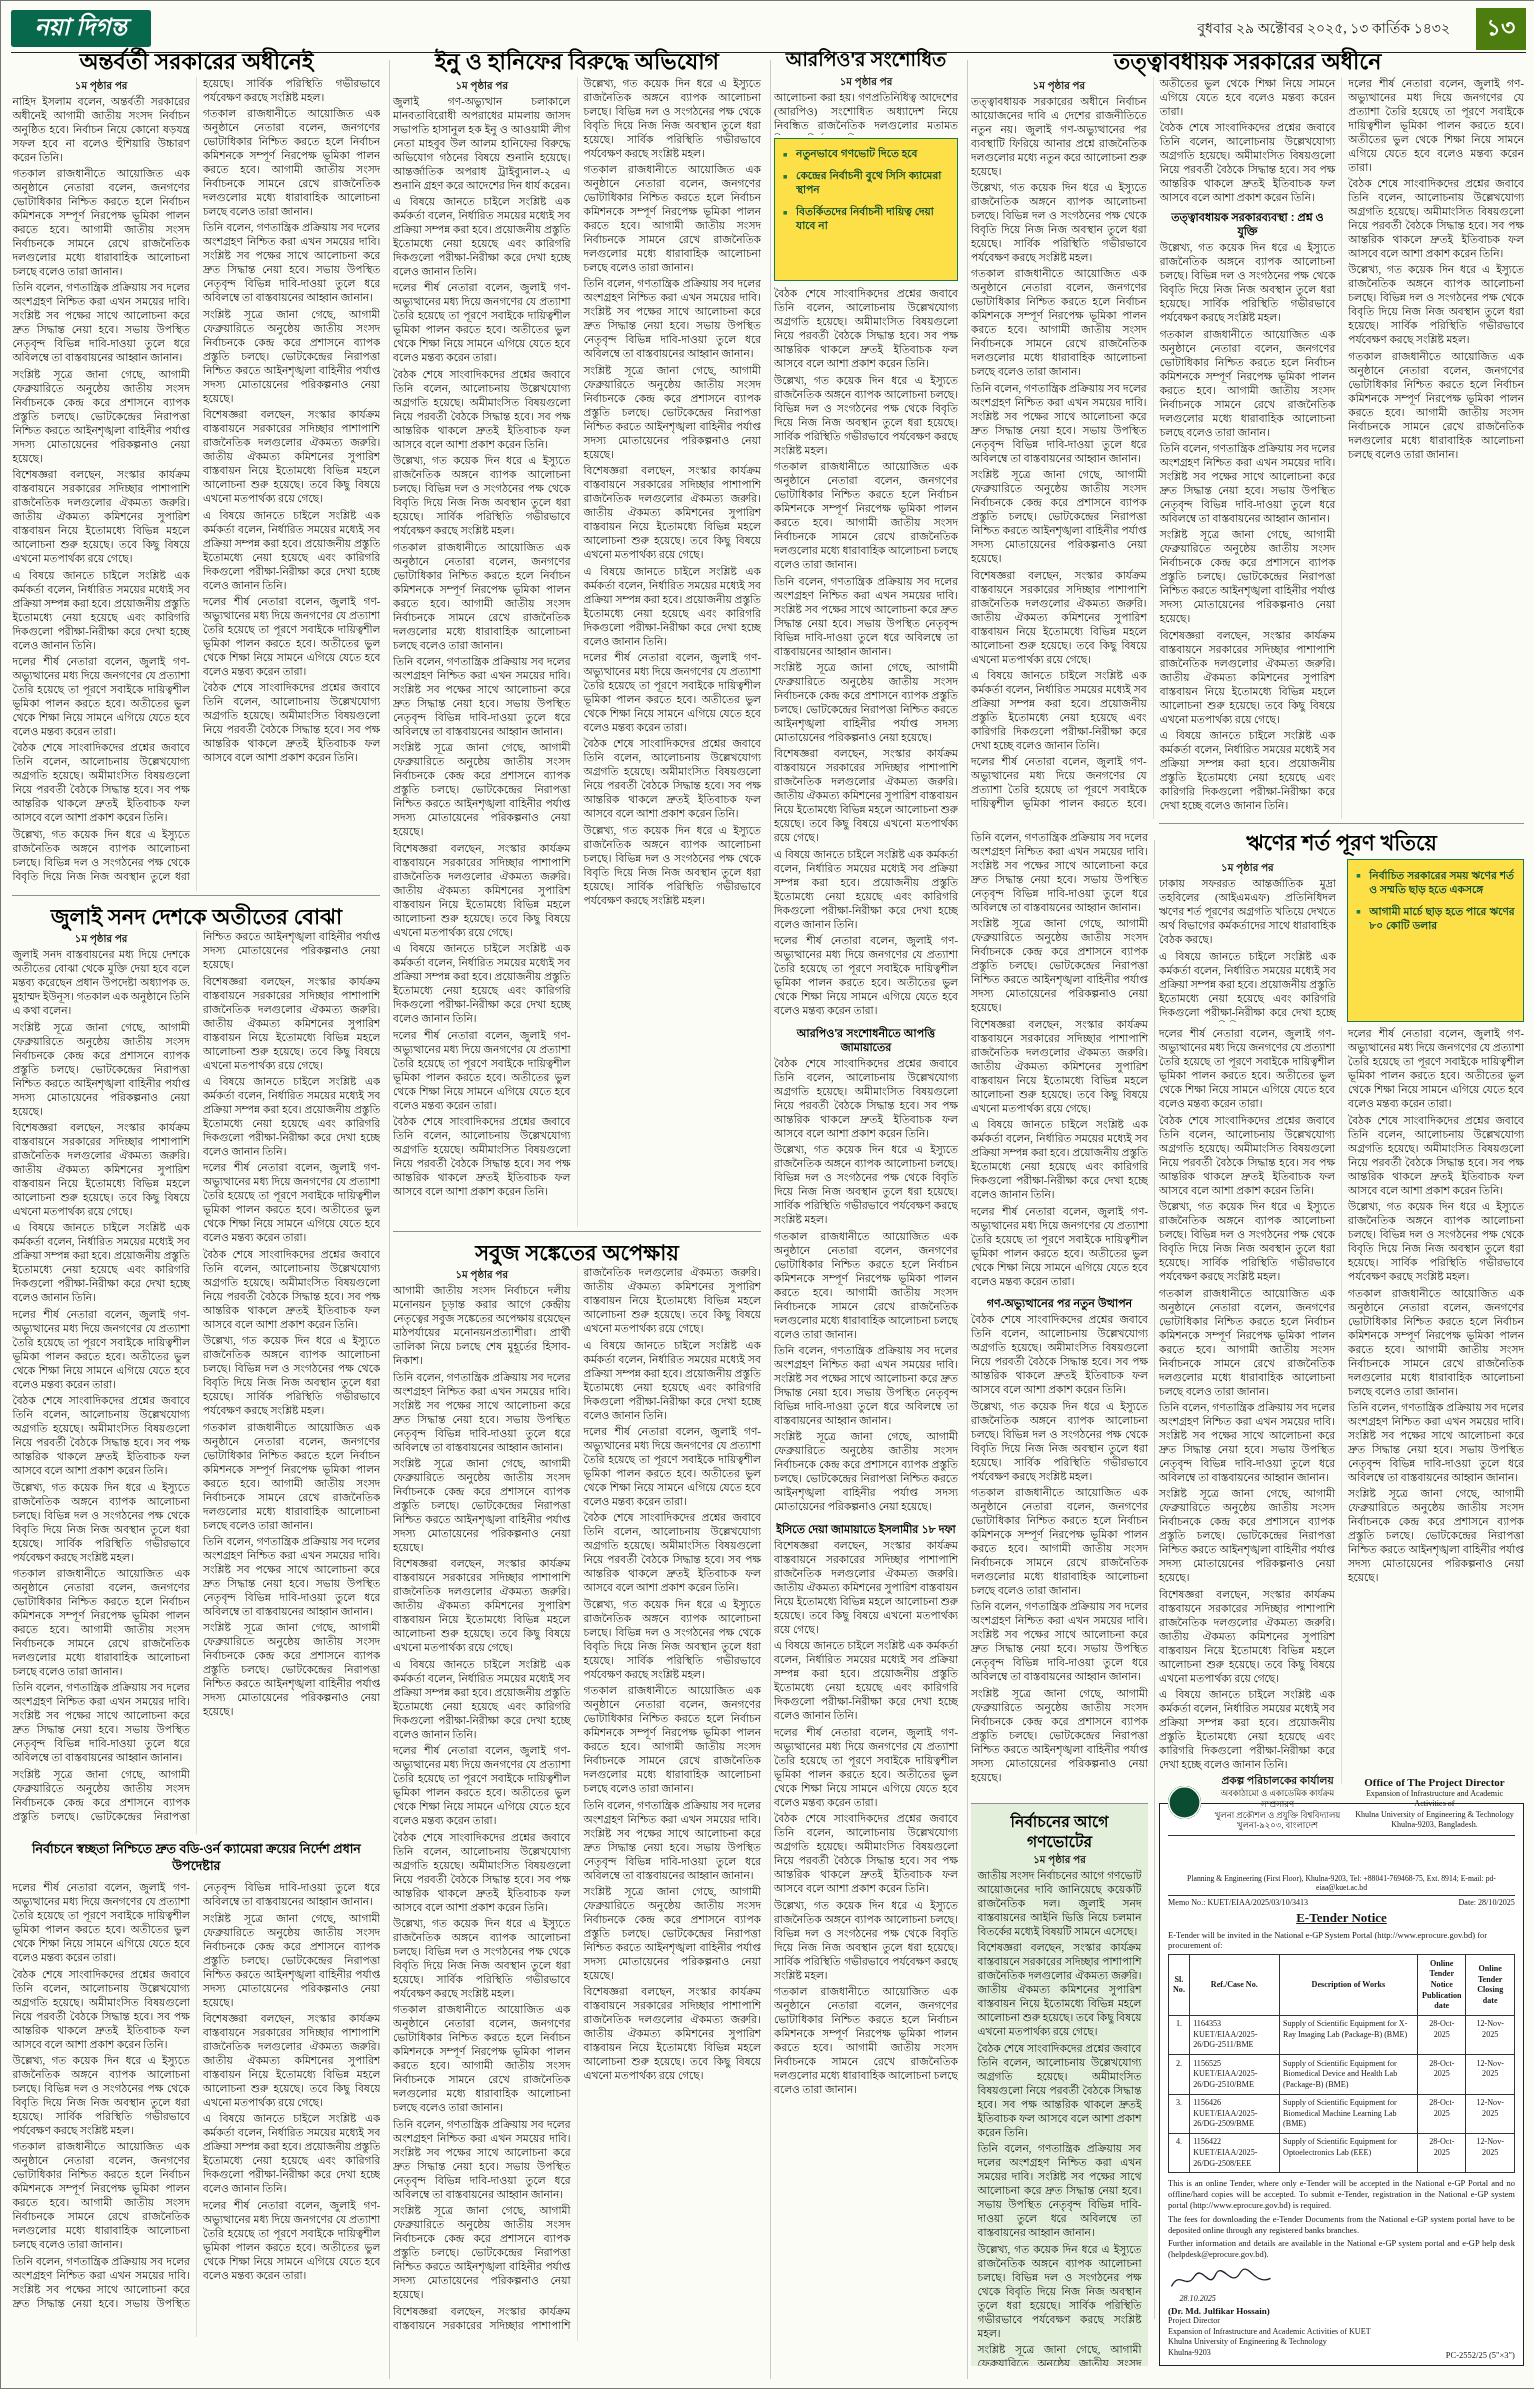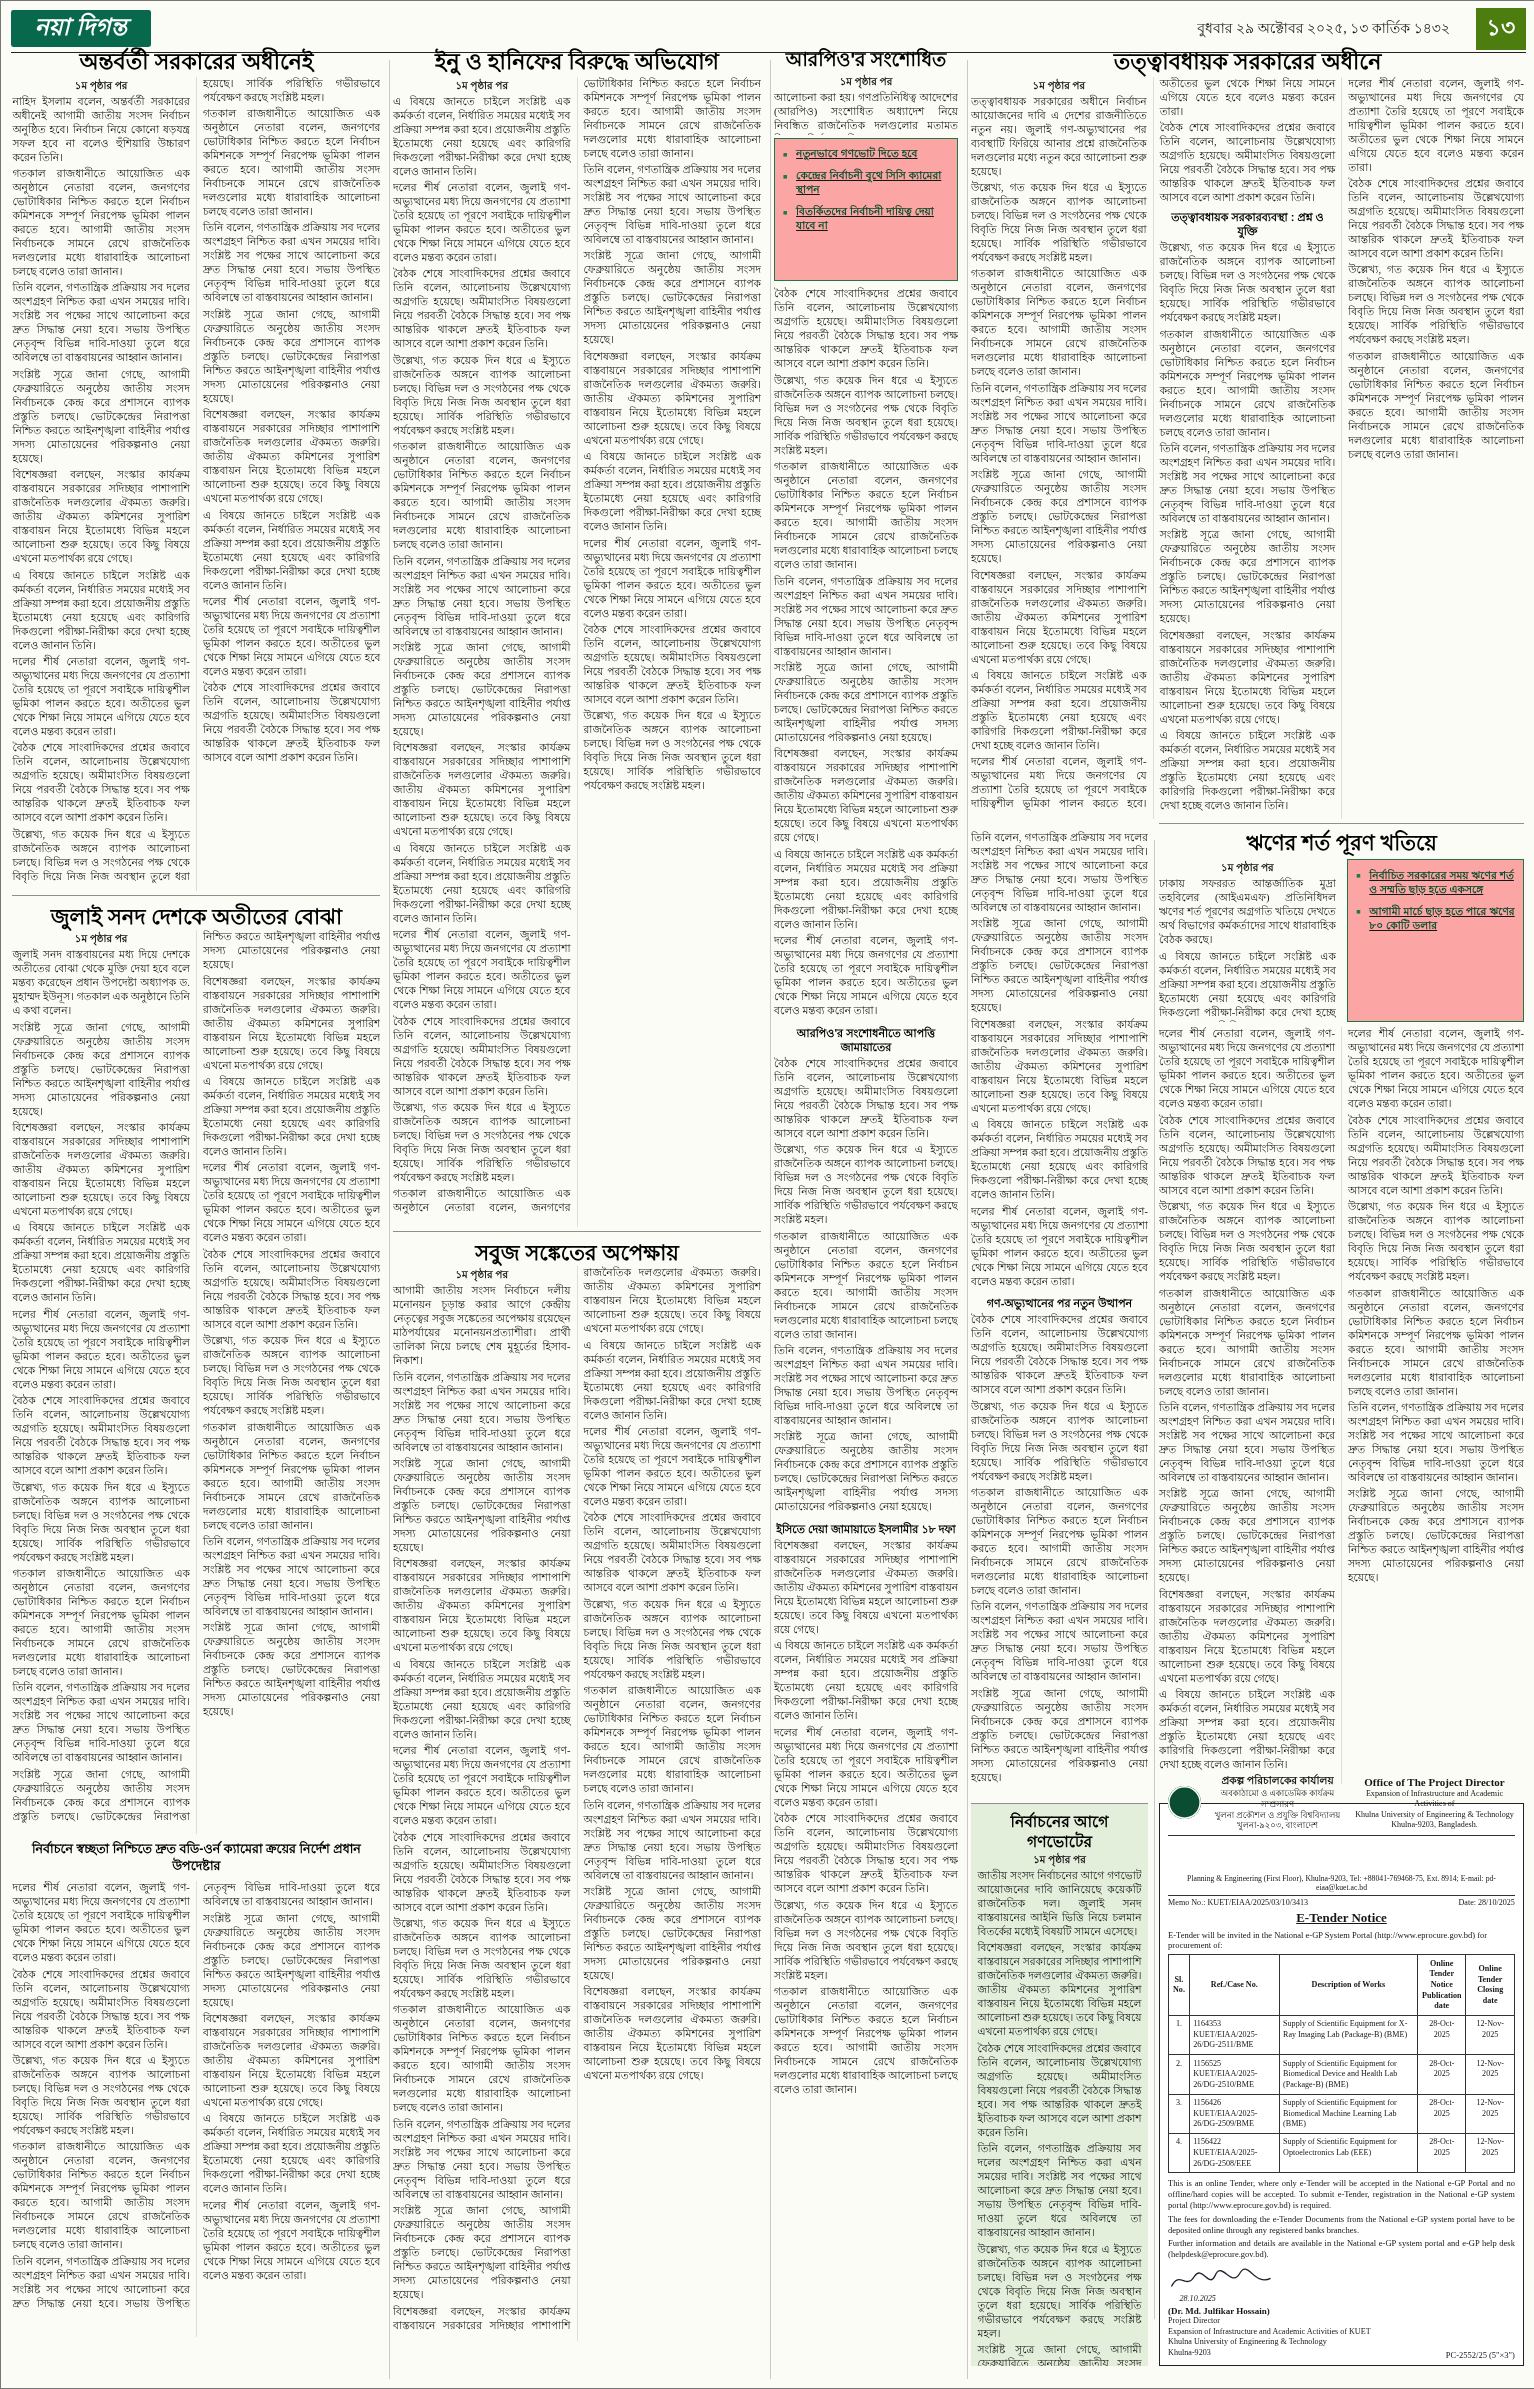--- a/index.html
+++ b/index.html
@@ -16,21 +16,21 @@
   .strip{position:absolute;top:47px;}
   .head{font:bold 22px/1.3 "Liberation Sans",sans-serif;text-align:center;color:#000;}
   .head2{border-top:0.8px solid #8f8f8f;margin-top:4.9px;padding-top:6.5px;font-size:21px;}
   .cont{font:bold 10.2px/18px "Liberation Sans",sans-serif;text-align:center;}
   .flow{column-gap:13px;column-rule:0.8px solid #ddd;column-fill:auto;overflow:hidden;}
   .c2{column-count:2}.c3{column-count:3}
   .clip{overflow:hidden;}
   .bodytxt p{margin:0 0 2.4px;font-size:10.6px;line-height:14px;text-align:justify;}
   .sub{font:bold 11px/14px "Liberation Sans",sans-serif;text-align:center;padding:4.9px 1.6px 3.3px;color:#000;}
   .xsub{font:bold 12.6px/17px "Liberation Sans",sans-serif;text-align:center;padding:6.5px 9.8px;color:#000;}
-  .gbox{border:1.6px solid #1e7a45;background:#fca5a5;padding:7.3px 8.1px;overflow:hidden;text-decoration:underline;}
+  .gbox{border:1.6px solid #1e7a45;background:#fde047;padding:7.3px 8.1px;overflow:hidden;}
   .gbox p{margin:0 0 8.1px;padding-left:13px;position:relative;font:bold 10.6px/14px "Liberation Sans",sans-serif;
           color:#0c4d2c;text-align:left;}
   .gbox p::before{content:"■";position:absolute;left:0;top:1.6px;font-size:7.3px;color:#1e7a45;}
   .greenbg{background:#e3eedb;}
   .fhead{font:bold 15.5px/19.5px "Liberation Sans",sans-serif;text-align:center;color:#000;padding-top:1.6px;}
   
   .tbox{position:absolute;border:1.6px solid #222;background:#fff;padding:6.5px 8.1px;display:flex;flex-direction:column;justify-content:flex-end;}
   .t-top{display:flex;align-items:center;gap:6.5px;border-bottom:0.8px solid #333;padding-bottom:4.1px;text-align:center;}
   .seal{flex:none;width:33px;height:33px;border-radius:50%;background:#0a4d33;
         box-shadow:inset 0 0 0 1.6px #fff,inset 0 0 0 3.3px #0a4d33;}
@@ -138,20 +138,21 @@
           <p>দলের শীর্ষ নেতারা বলেন, জুলাই গণ-অভ্যুত্থানের মধ্য দিয়ে জনগণের যে প্রত্যাশা তৈরি হয়েছে তা পূরণে সবাইকে দায়িত্বশীল ভূমিকা পালন করতে হবে। অতীতের ভুল থেকে শিক্ষা নিয়ে সামনে এগিয়ে যেতে হবে বলেও মন্তব্য করেন তারা।</p>
         </div>
     </div>
   </div>
 
   <div class="strip" style="left:392px;width:368px;height:2319px">
     <div class="head">ইনু ও হানিফের বিরুদ্ধে অভিযোগ</div>
     <div class="flow c2 bodytxt" style="height:1150px">
       <div class="cont">১ম পৃষ্ঠার পর</div>
       <div>
+          <p>জুলাই গণ-অভ্যুত্থান চলাকালে মানবতাবিরোধী অপরাধের মামলায় জাসদ সভাপতি হাসানুল হক ইনু ও আওয়ামী লীগ নেতা মাহবুব উল আলম হানিফের বিরুদ্ধে অভিযোগ গঠনের বিষয়ে শুনানি হয়েছে। আন্তর্জাতিক অপরাধ ট্রাইব্যুনাল-২ এ শুনানি গ্রহণ করে আদেশের দিন ধার্য করেন।</p>
           <p>এ বিষয়ে জানতে চাইলে সংশ্লিষ্ট এক কর্মকর্তা বলেন, নির্ধারিত সময়ের মধ্যেই সব প্রক্রিয়া সম্পন্ন করা হবে। প্রয়োজনীয় প্রস্তুতি ইতোমধ্যে নেয়া হয়েছে এবং কারিগরি দিকগুলো পরীক্ষা-নিরীক্ষা করে দেখা হচ্ছে বলেও জানান তিনি।</p>
           <p>দলের শীর্ষ নেতারা বলেন, জুলাই গণ-অভ্যুত্থানের মধ্য দিয়ে জনগণের যে প্রত্যাশা তৈরি হয়েছে তা পূরণে সবাইকে দায়িত্বশীল ভূমিকা পালন করতে হবে। অতীতের ভুল থেকে শিক্ষা নিয়ে সামনে এগিয়ে যেতে হবে বলেও মন্তব্য করেন তারা।</p>
           <p>বৈঠক শেষে সাংবাদিকদের প্রশ্নের জবাবে তিনি বলেন, আলোচনায় উল্লেখযোগ্য অগ্রগতি হয়েছে। অমীমাংসিত বিষয়গুলো নিয়ে পরবর্তী বৈঠকে সিদ্ধান্ত হবে। সব পক্ষ আন্তরিক থাকলে দ্রুতই ইতিবাচক ফল আসবে বলে আশা প্রকাশ করেন তিনি।</p>
           <p>উল্লেখ্য, গত কয়েক দিন ধরে এ ইস্যুতে রাজনৈতিক অঙ্গনে ব্যাপক আলোচনা চলছে। বিভিন্ন দল ও সংগঠনের পক্ষ থেকে বিবৃতি দিয়ে নিজ নিজ অবস্থান তুলে ধরা হয়েছে। সার্বিক পরিস্থিতি গভীরভাবে পর্যবেক্ষণ করছে সংশ্লিষ্ট মহল।</p>
           <p>গতকাল রাজধানীতে আয়োজিত এক অনুষ্ঠানে নেতারা বলেন, জনগণের ভোটাধিকার নিশ্চিত করতে হলে নির্বাচন কমিশনকে সম্পূর্ণ নিরপেক্ষ ভূমিকা পালন করতে হবে। আগামী জাতীয় সংসদ নির্বাচনকে সামনে রেখে রাজনৈতিক দলগুলোর মধ্যে ধারাবাহিক আলোচনা চলছে বলেও তারা জানান।</p>
           <p>তিনি বলেন, গণতান্ত্রিক প্রক্রিয়ায় সব দলের অংশগ্রহণ নিশ্চিত করা এখন সময়ের দাবি। সংশ্লিষ্ট সব পক্ষের সাথে আলোচনা করে দ্রুত সিদ্ধান্ত নেয়া হবে। সভায় উপস্থিত নেতৃবৃন্দ বিভিন্ন দাবি-দাওয়া তুলে ধরে অবিলম্বে তা বাস্তবায়নের আহ্বান জানান।</p>
           <p>সংশ্লিষ্ট সূত্রে জানা গেছে, আগামী ফেব্রুয়ারিতে অনুষ্ঠেয় জাতীয় সংসদ নির্বাচনকে কেন্দ্র করে প্রশাসনে ব্যাপক প্রস্তুতি চলছে। ভোটকেন্দ্রের নিরাপত্তা নিশ্চিত করতে আইনশৃঙ্খলা বাহিনীর পর্যাপ্ত সদস্য মোতায়েনের পরিকল্পনাও নেয়া হয়েছে।</p>
           <p>বিশেষজ্ঞরা বলছেন, সংস্কার কার্যক্রম বাস্তবায়নে সরকারের সদিচ্ছার পাশাপাশি রাজনৈতিক দলগুলোর ঐকমত্য জরুরি। জাতীয় ঐকমত্য কমিশনের সুপারিশ বাস্তবায়ন নিয়ে ইতোমধ্যে বিভিন্ন মহলে আলোচনা শুরু হয়েছে। তবে কিছু বিষয়ে এখনো মতপার্থক্য রয়ে গেছে।</p>
           <p>এ বিষয়ে জানতে চাইলে সংশ্লিষ্ট এক কর্মকর্তা বলেন, নির্ধারিত সময়ের মধ্যেই সব প্রক্রিয়া সম্পন্ন করা হবে। প্রয়োজনীয় প্রস্তুতি ইতোমধ্যে নেয়া হয়েছে এবং কারিগরি দিকগুলো পরীক্ষা-নিরীক্ষা করে দেখা হচ্ছে বলেও জানান তিনি।</p>
           <p>দলের শীর্ষ নেতারা বলেন, জুলাই গণ-অভ্যুত্থানের মধ্য দিয়ে জনগণের যে প্রত্যাশা তৈরি হয়েছে তা পূরণে সবাইকে দায়িত্বশীল ভূমিকা পালন করতে হবে। অতীতের ভুল থেকে শিক্ষা নিয়ে সামনে এগিয়ে যেতে হবে বলেও মন্তব্য করেন তারা।</p>

